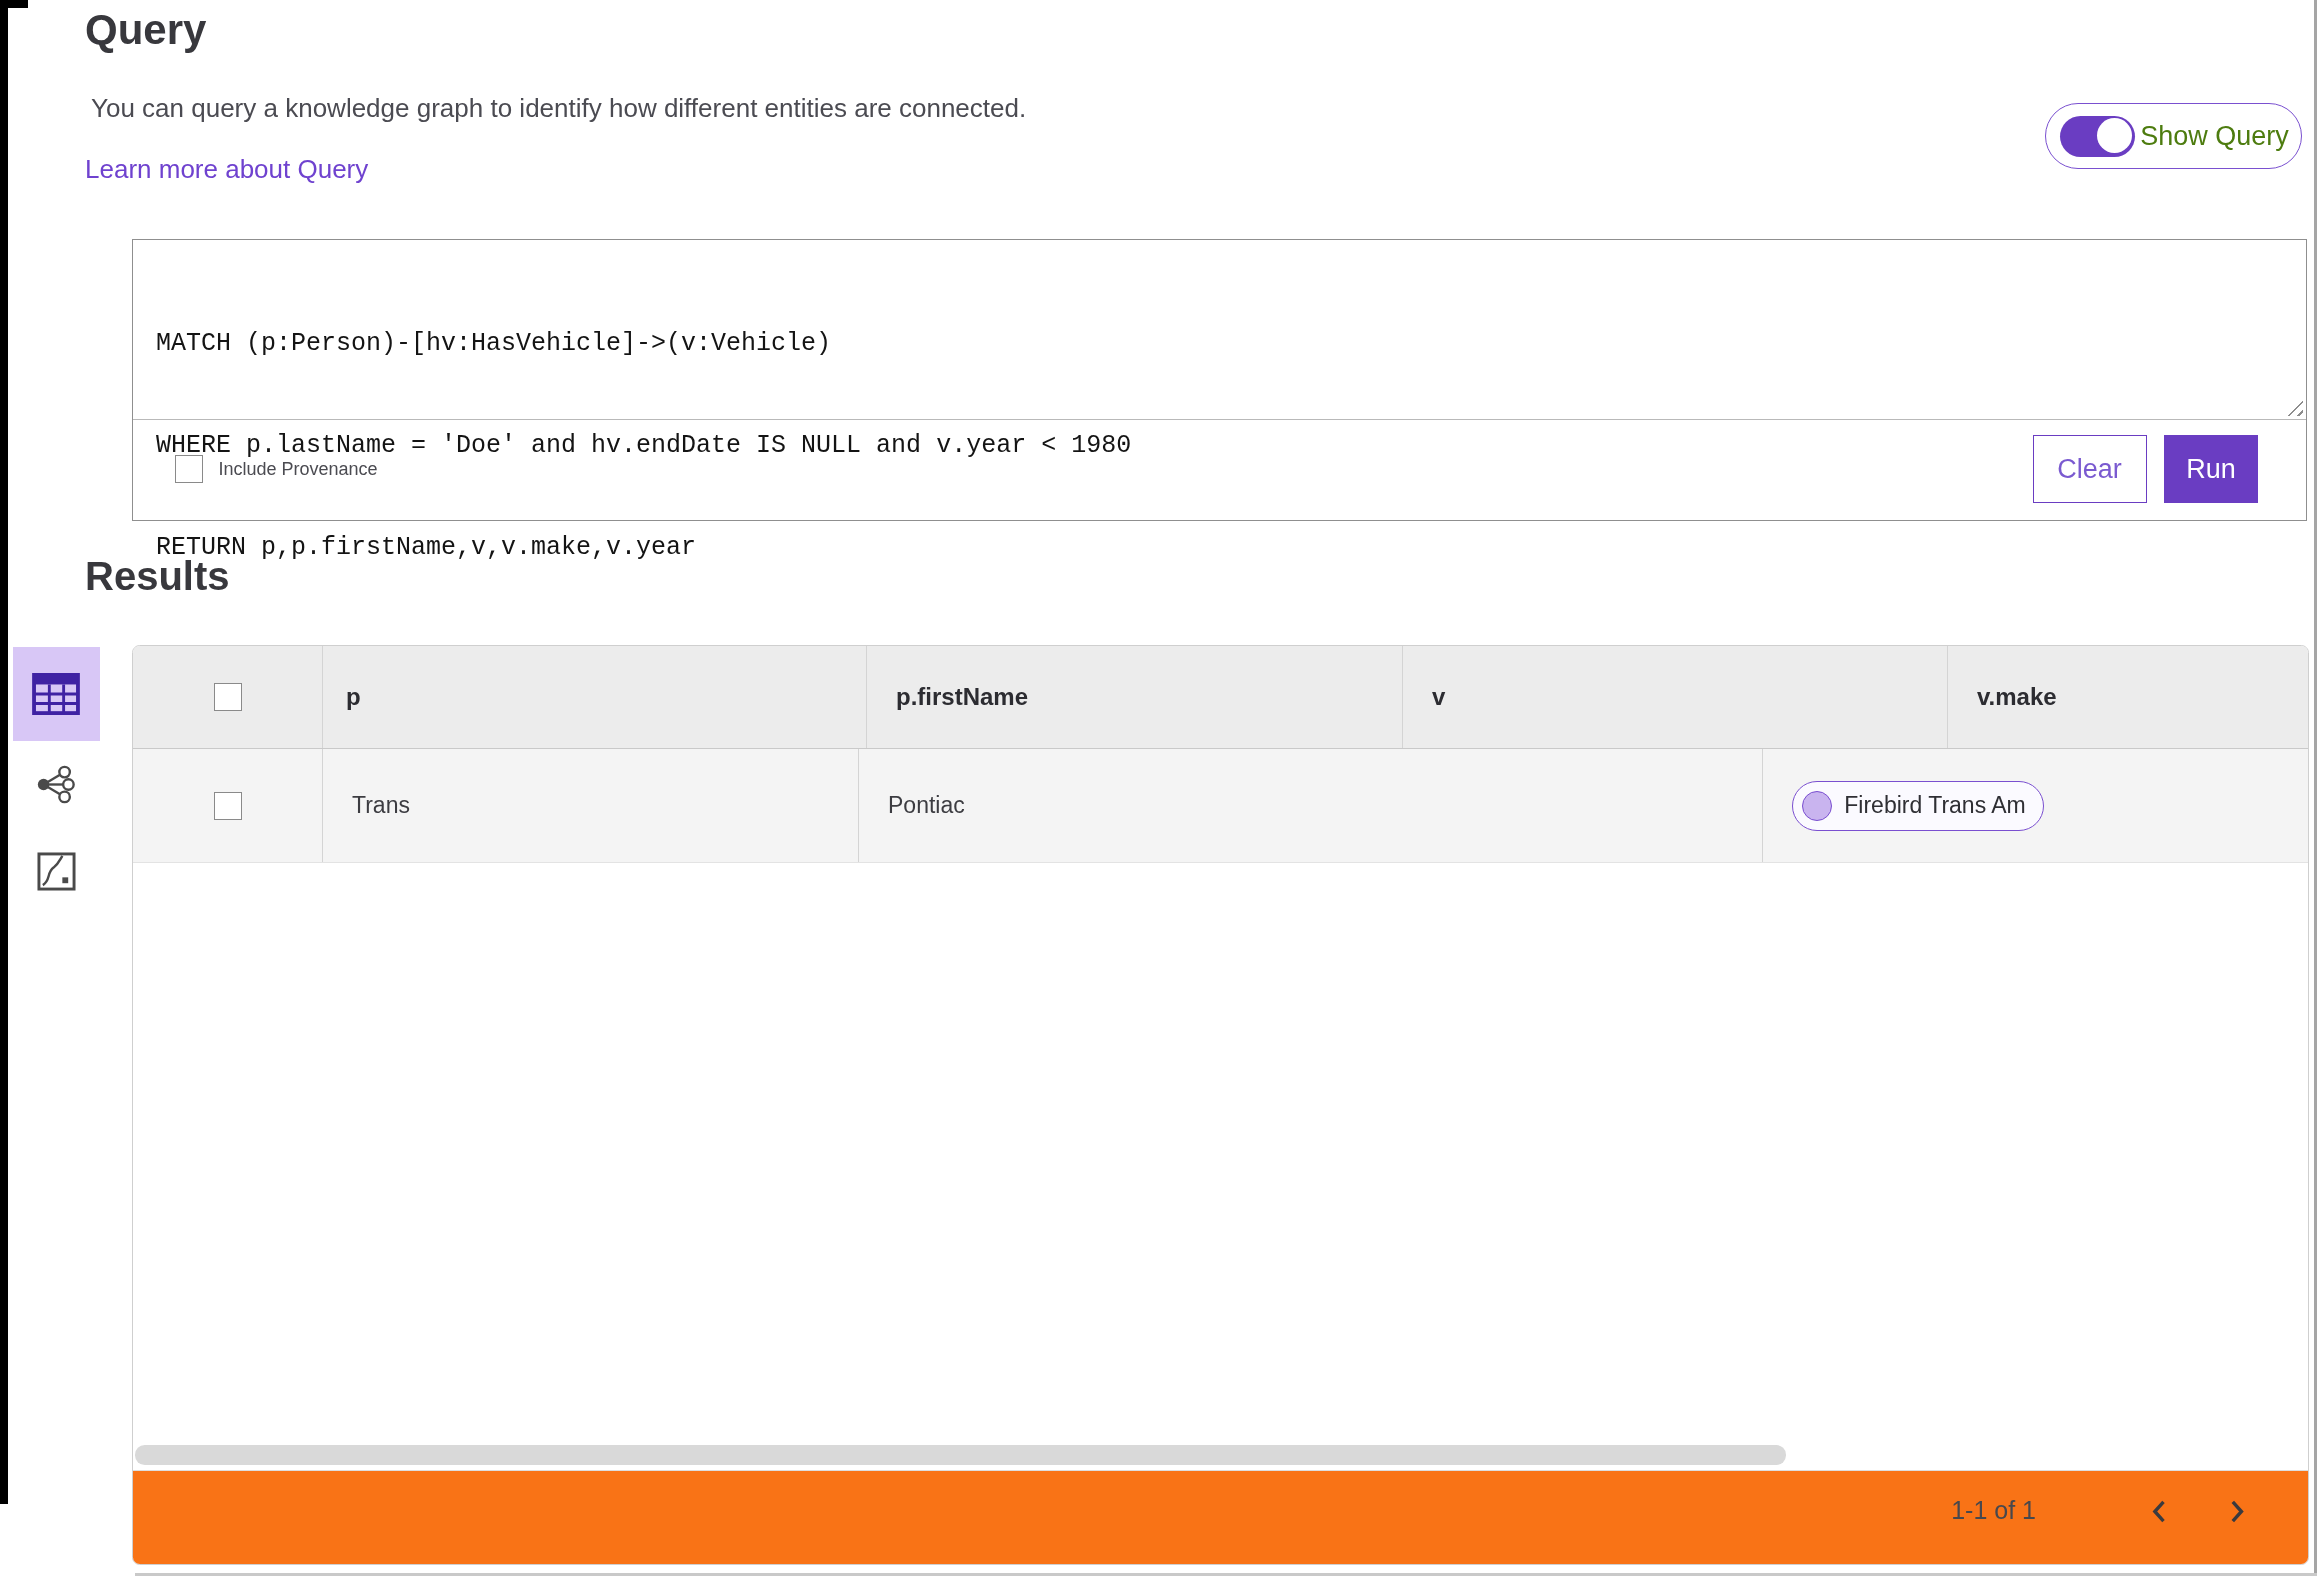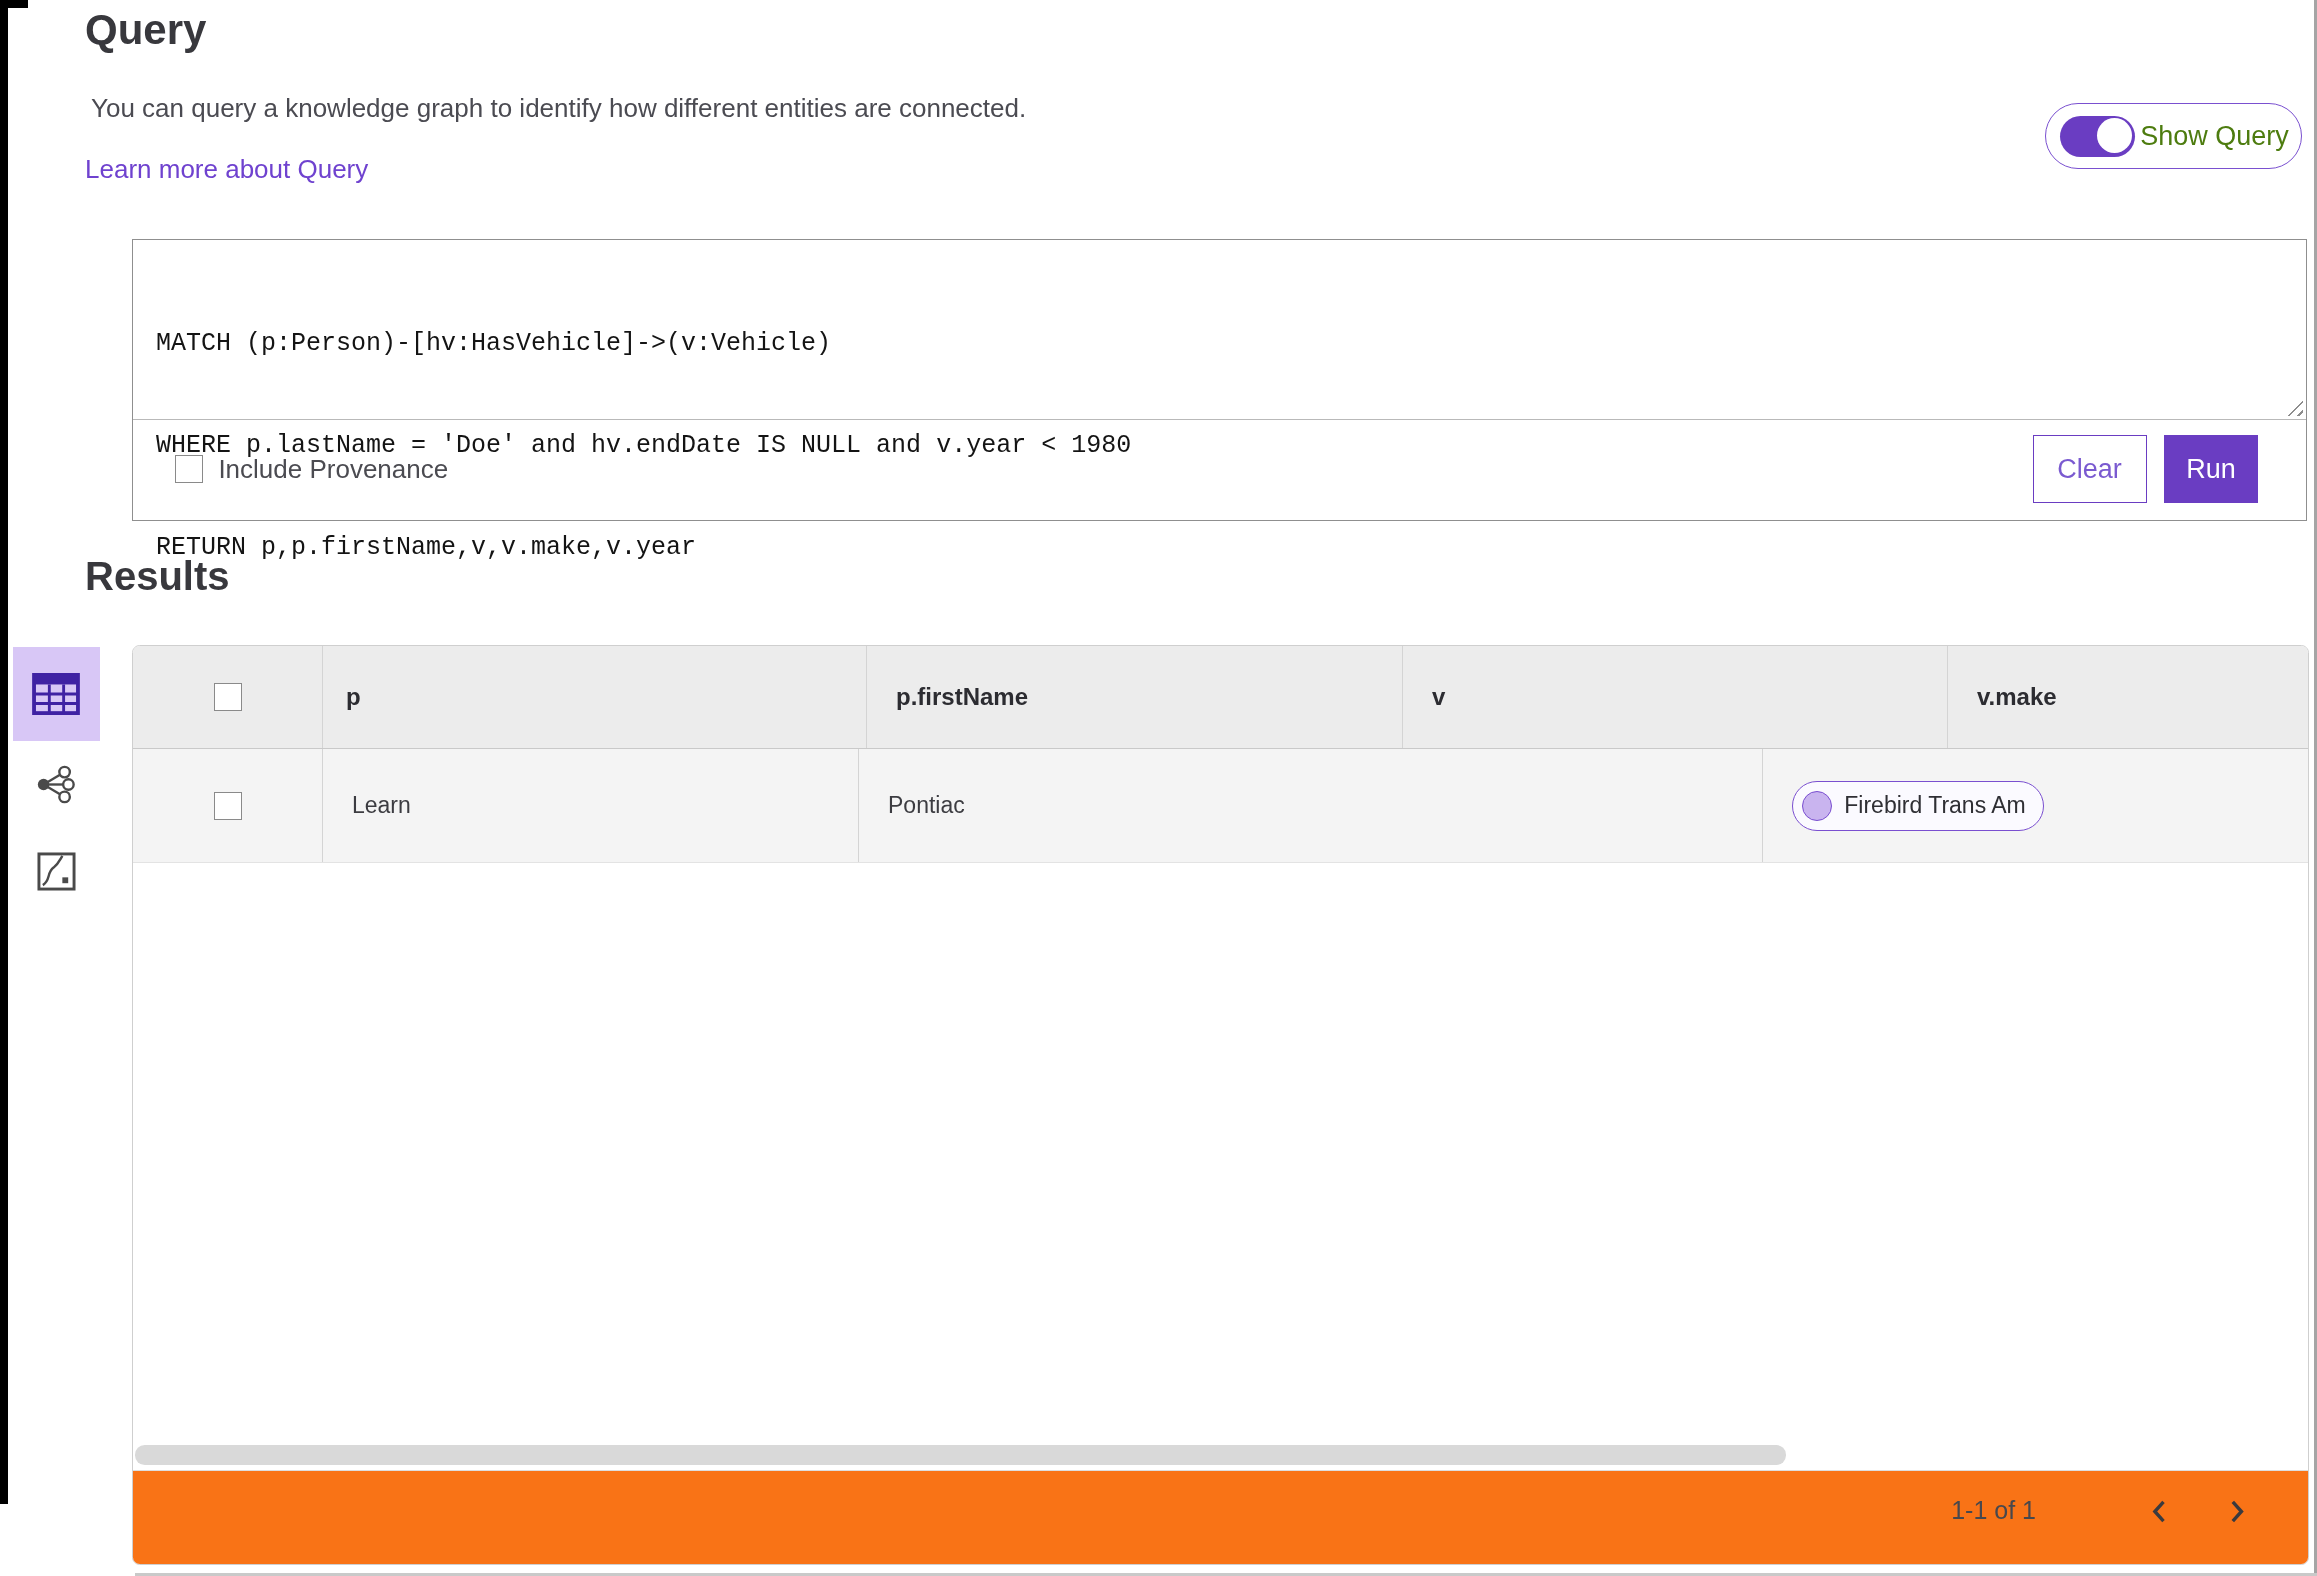--- a/index.html
+++ b/index.html
@@ -29,21 +29,21 @@
   .query-panel { position:absolute; left:132px; top:239px; width:2175px; height:282px;
                  border:1.9px solid #8f8f8f; background:#fff; }
   .code-area { position:relative; height:180px; border-bottom:1.9px solid #b9b9b9;
                padding:19.3px 23px; font-family:"Liberation Mono", monospace;
                font-size:25px; line-height:34px; color:#141414; white-space:pre; cursor:text; }
   .resize-grip { position:absolute; right:2.9px; bottom:2.9px; width:21px; height:21px; cursor:nwse-resize;
                  background:repeating-linear-gradient(135deg, transparent 0 4.8px, #8d8d8d 4.8px 6.8px); 
                  clip-path:polygon(100% 0, 100% 100%, 0 100%); }
   .query-footer { height:98px; display:flex; align-items:center; padding:0 48px 0 42px; }
   .checkbox { width:28px; height:28px; border:1.9px solid #8a8a8a; background:#fff; flex:none; cursor:pointer; }
-  .prov-label { font-size:26px; color:#4b4b51; margin-left:15.4px; }
+  .prov-label { font-size:18px; color:#4b4b51; margin-left:15.4px; }
   .spacer { flex:1; }
   .btn-clear { width:114px; height:68px; border:1.9px solid #6a3dc2; background:#fff; color:#7a5ad0;
                font-size:27px; font-family:inherit; cursor:pointer; margin-right:17.4px; }
   .btn-run   { width:94px; height:68px; border:none; background:#6a3dc2; color:#fff;
                font-size:27px; font-family:inherit; cursor:pointer; }
 
   
   .results-title { position:absolute; left:85px; top:554px; font-size:40px; font-weight:700; color:#38383d; }
 
   .view-tile { position:absolute; left:12.6px; top:647px; width:87px; height:94px; background:#d8c7f6;
@@ -166,21 +166,21 @@
       </div>
     <div class="cell c4">
         <span class="hdr">v.make</span>
       </div>
   </div>
   <div class="trow">
     <div class="cell c0">
       <span class="checkbox"></span>
     </div>
     <div class="cell c2">
-        <span class="val">Learn</span>
+        <span class="val">Trans</span>
       </div>
     <div class="cell c4">
         <span class="val">Pontiac</span>
       </div>
     <div class="cell c3">
       <span class="pill">
         <span class="dot"></span>
         <span class="ptext">Firebird Trans Am</span>
       </span>
     </div>

